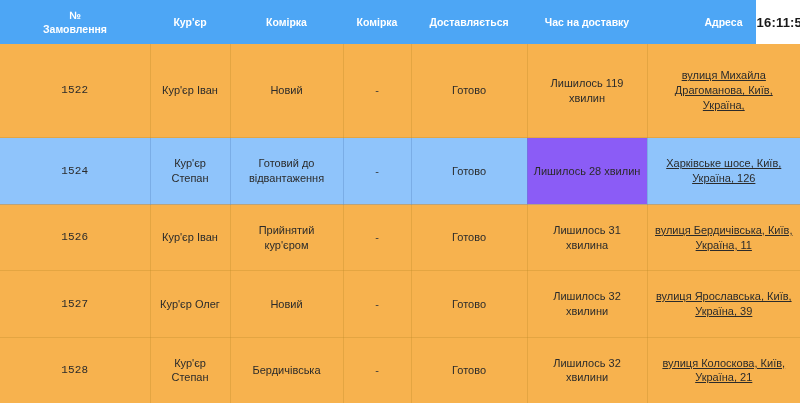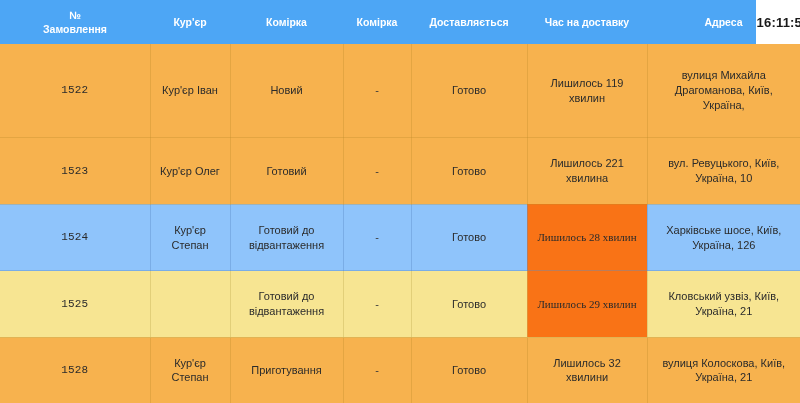--- a/index.html
+++ b/index.html
@@ -56,34 +56,34 @@
   tbody td {
     font-size: 11px;
     color: #2b2b2b;
     text-align: center;
     vertical-align: middle;
     padding: 2px 5px;
     line-height: 1.35;
     border-right: 1px solid rgba(190,140,40,0.32);
     border-bottom: 1px solid rgba(190,140,40,0.32);
   }
-  tbody td:last-child { border-right: none; }
+  tbody td:last-child { border-right: none; text-decoration: underline; }
   tbody tr:last-child td { border-bottom: none; }
 
   
   td.status-cell { }
 
   
   tr.row-orange td { background: #f7b24e; }
   tr.row-blue   td { background: #8fc4fb; border-right-color: rgba(90,140,200,0.40); border-bottom-color: rgba(90,140,200,0.40); }
   tr.row-yellow td { background: #f7e592; border-right-color: rgba(200,180,90,0.45); border-bottom-color: rgba(200,180,90,0.45); }
 
   
   tr.row-blue   td.time-alert,
-  tr.row-yellow td.time-alert { background: #f97316; font-family: Liberation Serif, serif; }
+  tr.row-yellow td.time-alert { background: #8b5cf6; }
 
   .num       { font-weight: normal; letter-spacing: .2px; font-family: Liberation Mono, monospace; }
   .dash      { color: #3a3a3a; }
 
   
   #clock {
     position: absolute;
     top: 0;
     left: 737px;
     width: 54px;
@@ -133,51 +133,51 @@
     <tbody id="orders-body">
         <tr class="row-orange">
           <td class="num">1522</td>
           <td>Кур'єр Іван</td>
           <td colspan="2" class="status-cell">Новий</td>
           <td class="dash">-</td>
           <td>Готово</td>
           <td>Лишилось 119 хвилин</td>
           <td>вулиця Михайла Драгоманова, Київ, Україна,</td>
         </tr>
-        <tr class="row-orange">
-          <td class="num">1523</td>
-          <td>Кур'єр Олег</td>
-          <td colspan="2" class="status-cell">Готовий</td>
-          <td class="dash">-</td>
-          <td>Готово</td>
-          <td>Лишилось 221 хвилина</td>
-          <td>вул. Ревуцького, Київ, Україна, 10</td>
-        </tr>
         <tr class="row-blue">
           <td class="num">1524</td>
           <td>Кур'єр Степан</td>
           <td colspan="2" class="status-cell">Готовий до відвантаження</td>
           <td class="dash">-</td>
           <td>Готово</td>
           <td class="time-alert">Лишилось 28 хвилин</td>
           <td>Харківське шосе, Київ, Україна, 126</td>
         </tr>
-        <tr class="row-yellow">
-          <td class="num">1525</td>
-          <td></td>
-          <td colspan="2" class="status-cell">Готовий до відвантаження</td>
+        <tr class="row-orange">
+          <td class="num">1526</td>
+          <td>Кур'єр Іван</td>
+          <td colspan="2" class="status-cell">Прийнятий кур'єром</td>
           <td class="dash">-</td>
           <td>Готово</td>
-          <td class="time-alert">Лишилось 29 хвилин</td>
-          <td>Кловський узвіз, Київ, Україна, 21</td>
+          <td>Лишилось 31 хвилина</td>
+          <td>вулиця Бердичівська, Київ, Україна, 11</td>
+        </tr>
+        <tr class="row-orange">
+          <td class="num">1527</td>
+          <td>Кур'єр Олег</td>
+          <td colspan="2" class="status-cell">Новий</td>
+          <td class="dash">-</td>
+          <td>Готово</td>
+          <td>Лишилось 32 хвилини</td>
+          <td>вулиця Ярославська, Київ, Україна, 39</td>
         </tr>
         <tr class="row-orange">
           <td class="num">1528</td>
           <td>Кур'єр Степан</td>
-          <td colspan="2" class="status-cell">Приготування</td>
+          <td colspan="2" class="status-cell">Бердичівська</td>
           <td class="dash">-</td>
           <td>Готово</td>
           <td>Лишилось 32 хвилини</td>
           <td>вулиця Колоскова, Київ, Україна, 21</td>
         </tr>
       </tbody>
   </table>
 
   <div id="clock">16:11:58</div>
 

